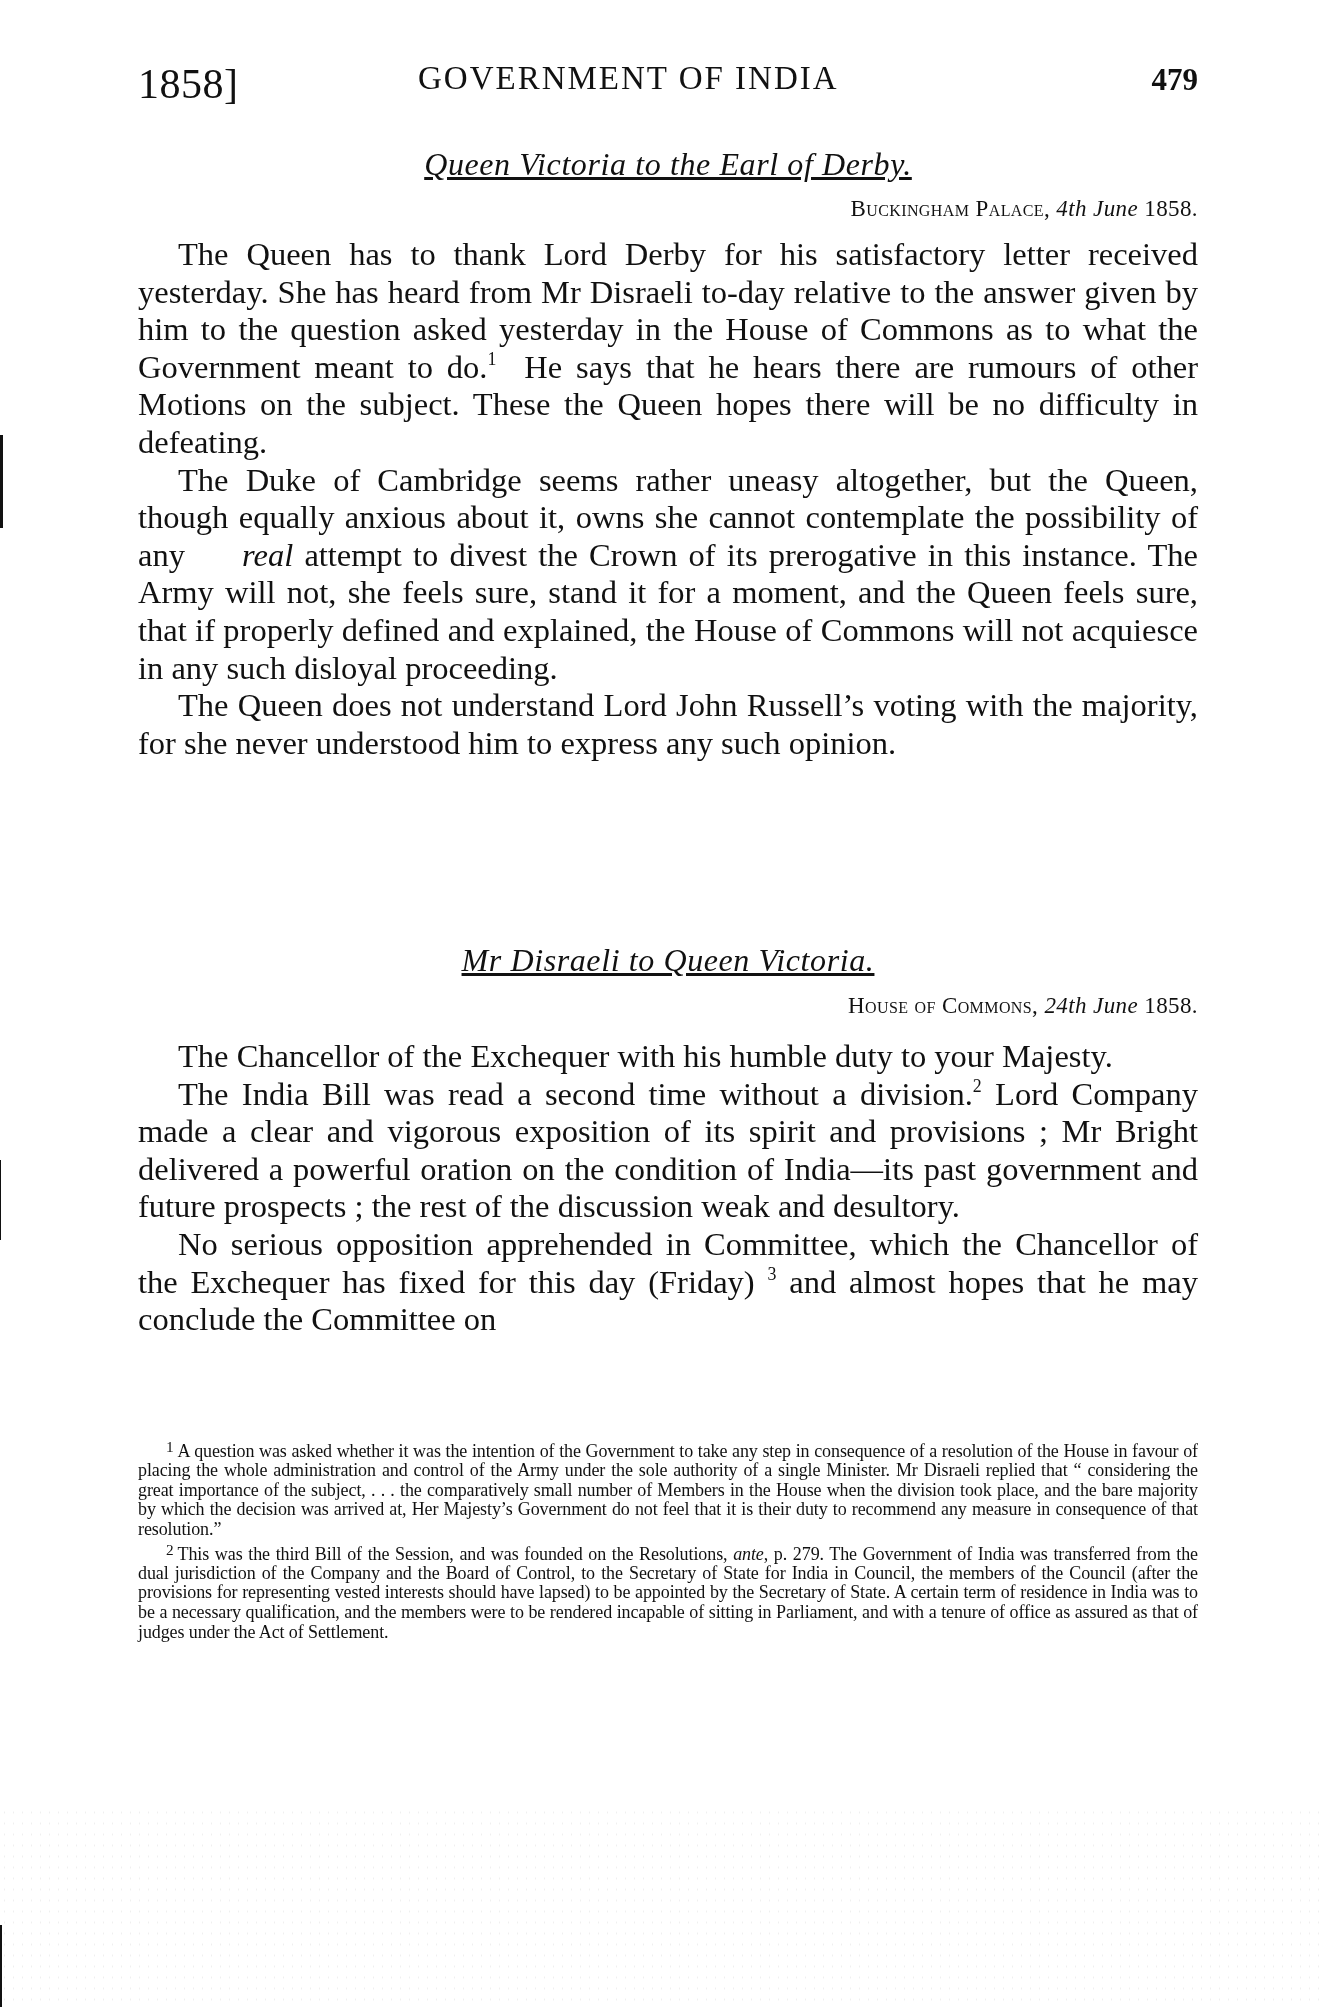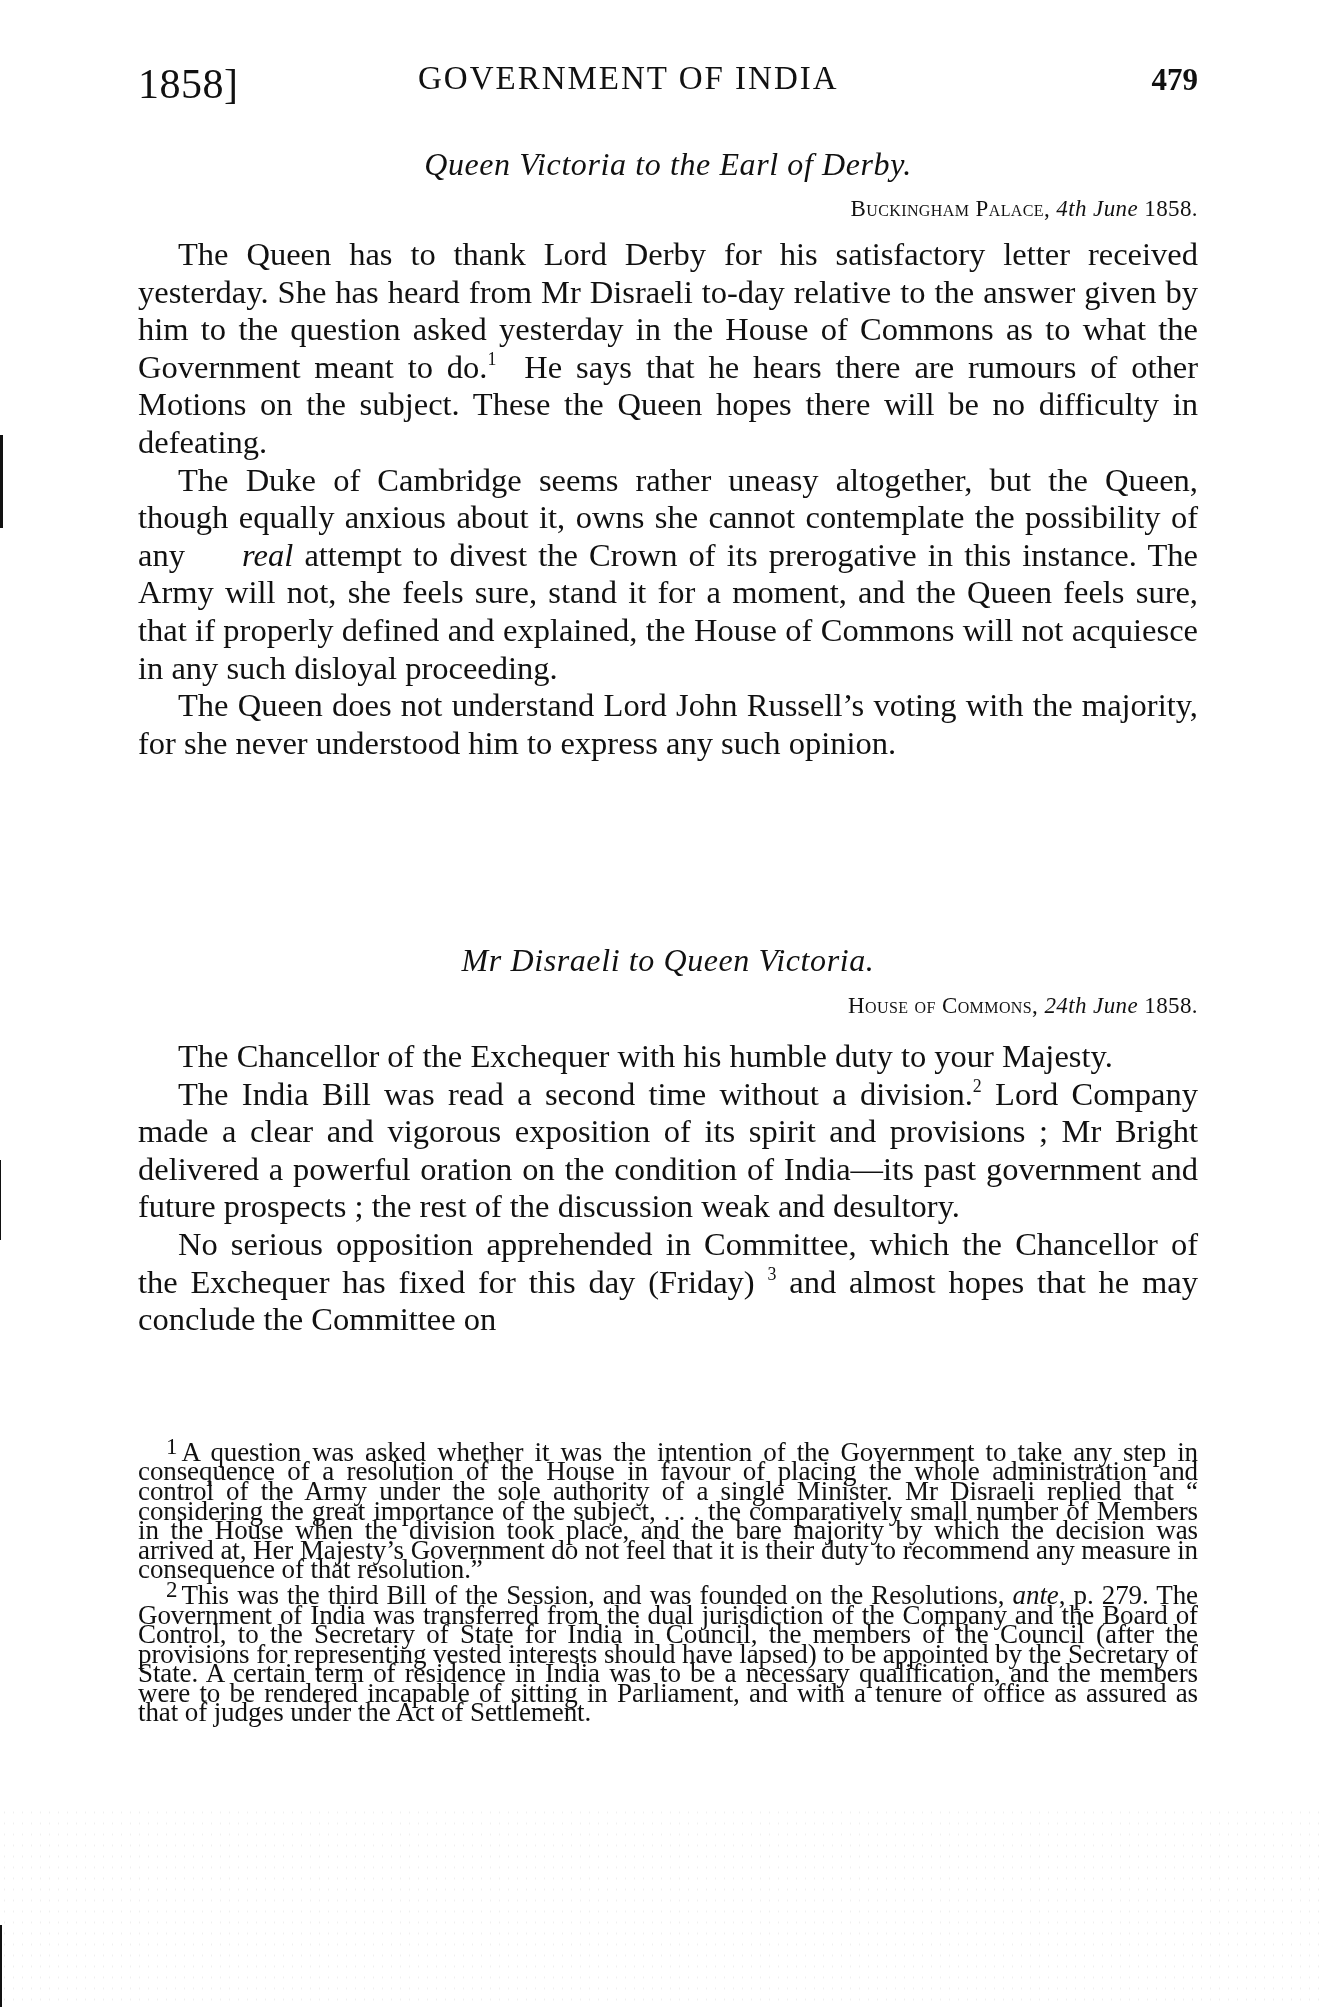--- a/index.html
+++ b/index.html
@@ -11,40 +11,40 @@
     .page { position: absolute; left: 0; top: 0; width: 1322px; height: 2007px; }
 
     
     .running-head { position: absolute; top: 60px; left: 138px; width: 1060px; height: 50px; }
     .rh-year { position: absolute; left: 0; top: 0; font-size: 42px; letter-spacing: 0.5px; }
     .rh-title { position: absolute; left: 280px; top: 0; font-size: 33px; letter-spacing: 2px; }
     .rh-page { position: absolute; right: 0; top: 2px; font-size: 31px; font-weight: bold; }
 
     .letter-title {
       position: absolute; left: 138px; width: 1060px; text-align: center;
-      font-style: italic; font-size: 32px; letter-spacing: 0.6px;
+      font-style: italic; font-size: 32px; letter-spacing: 0.6px; text-decoration: underline;
     }
     .dateline {
       position: absolute; left: 138px; width: 1060px; text-align: right;
       font-size: 23px; letter-spacing: 0.4px;
     }
     .dateline .sc { font-variant: small-caps; }
     .dateline em { font-style: italic; margin-top: 20px; }
 
     .body-text {
       position: absolute; left: 138px; width: 1060px;
       font-size: 32.5px; line-height: 37.6px; text-align: justify;
     }
     .body-text p { margin: 0; text-indent: 40px; }
     .body-text p em { font-style: italic; margin-left: 46px; }
     sup { font-size: 0.55em; line-height: 0; vertical-align: 0.75em; }
 
     .footnotes {
       position: absolute; left: 138px; top: 1437px; width: 1060px;
-      font-size: 27px; line-height: 19.6px; text-align: justify;
+      font-size: 18px; line-height: 19.6px; text-align: justify;
       letter-spacing: -0.1px;
     }
     .footnotes p { margin: 0; text-indent: 28px; }
     .footnotes em { font-style: italic; }
     .fn-num { font-size: 0.85em; vertical-align: 0.3em; margin-right: 4px; }
 
     
     .margin-line { position: absolute; left: 0; width: 3px; background: #111; }
     .speck-field { position: absolute; left: 0; bottom: 0; width: 1322px; height: 200px;
       background-image: radial-gradient(#777 0.6px, transparent 1px);

